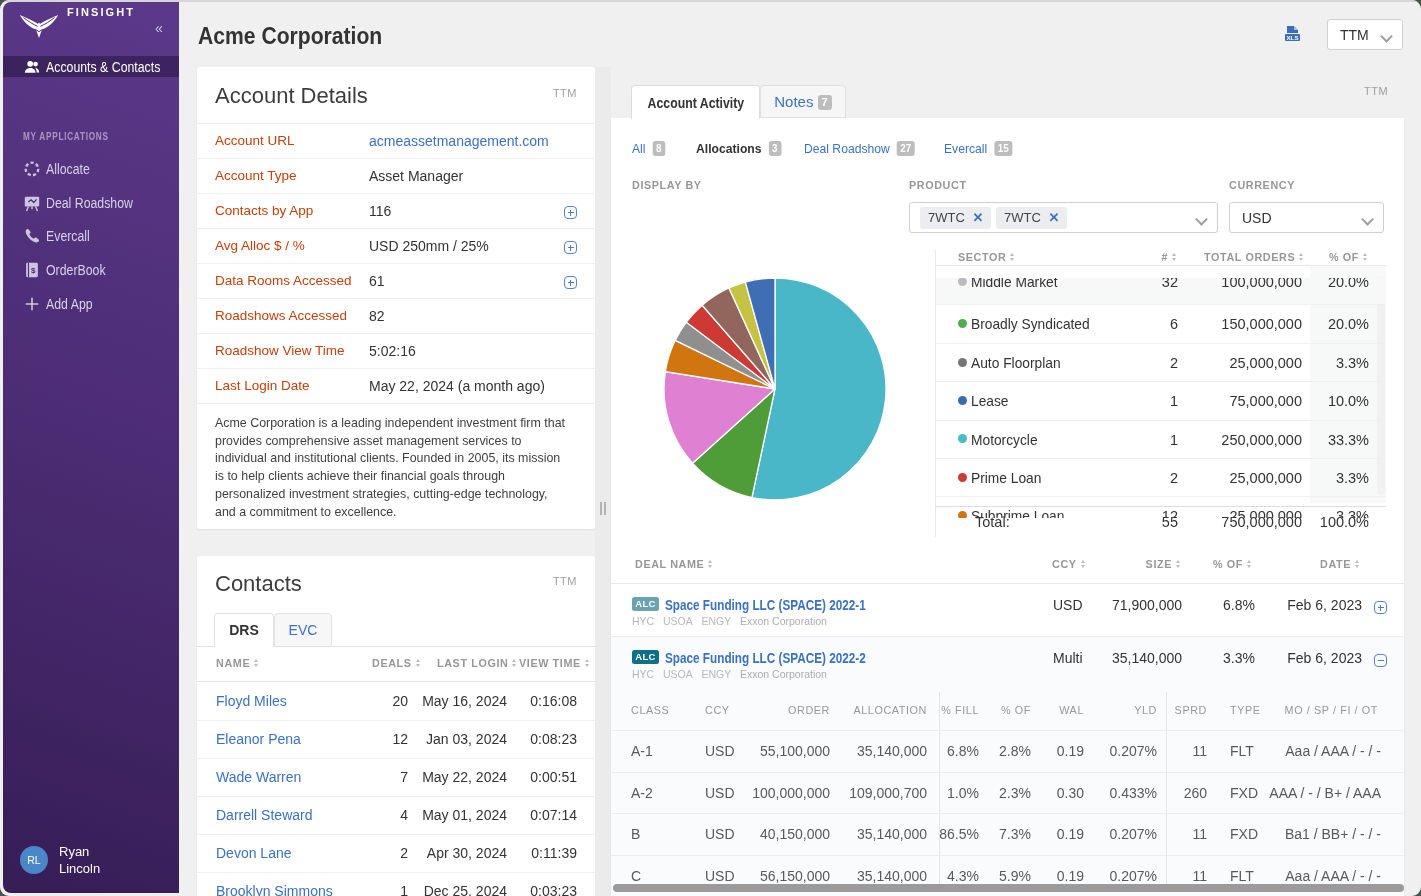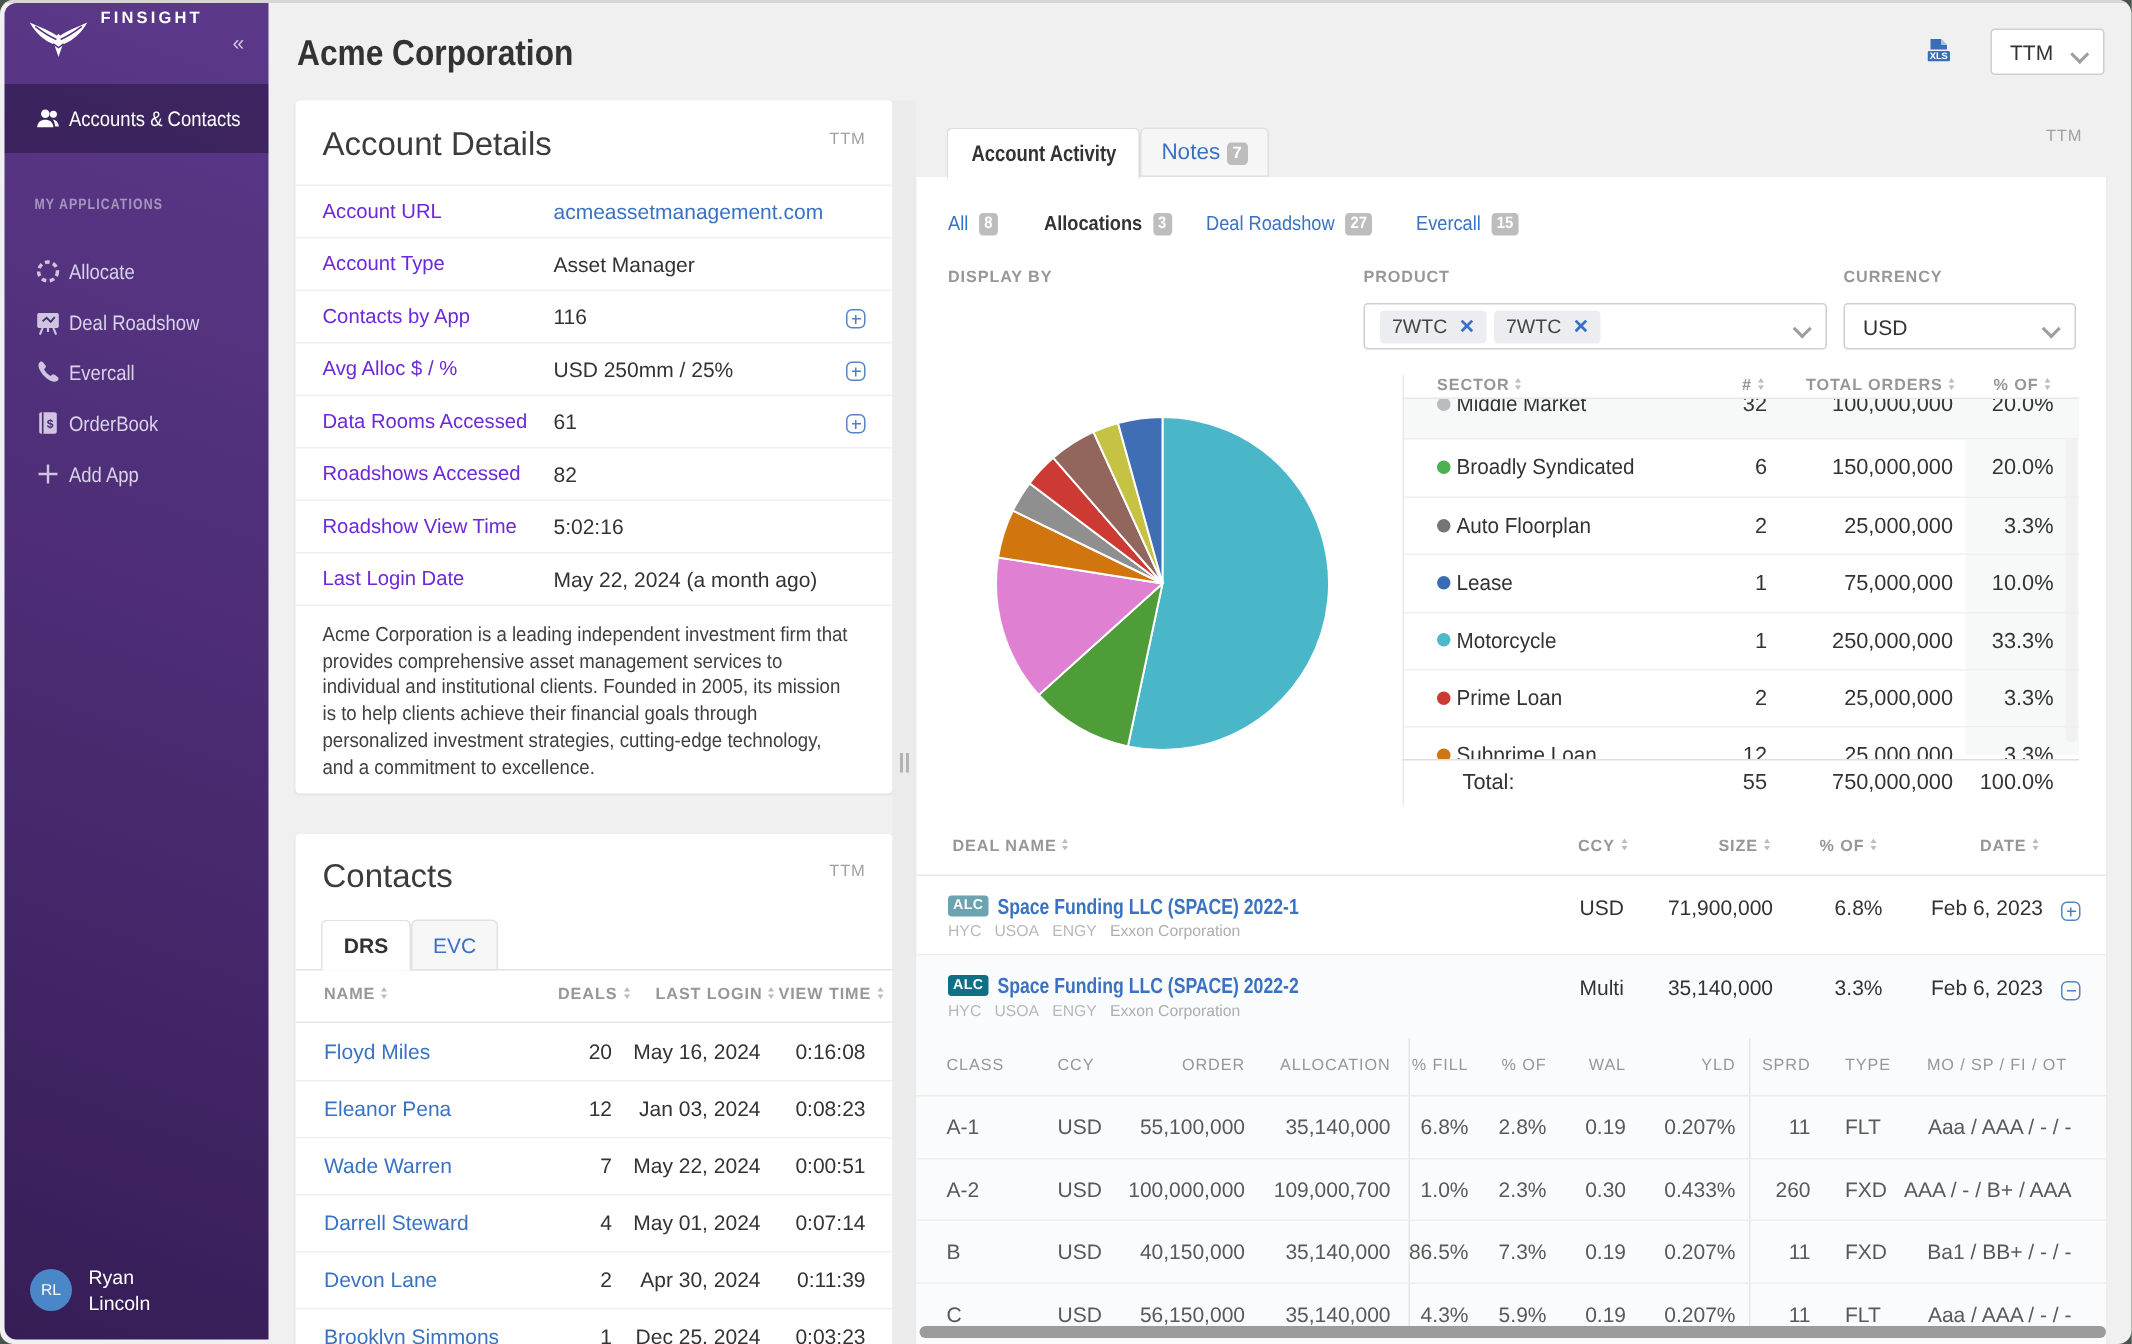--- a/index.html
+++ b/index.html
@@ -1,26 +1,26 @@
 <!DOCTYPE html>
 <html><head><meta charset="utf-8"><style>
 *{margin:0;padding:0;box-sizing:border-box}
 html,body{width:1421px;height:896px;background:#49544c;font-family:"Liberation Sans",sans-serif;overflow:hidden}
 .a{position:absolute}
 .win{position:absolute;inset:0;border-radius:9px;background:#f0f0f0;overflow:hidden}
 .band{position:absolute;left:0;top:0;right:0;height:2px;background:#d6d6d6}
 .sidebar{position:absolute;left:3px;top:2px;bottom:3px;width:176px;border-radius:8px 0 0 8px;
  background:linear-gradient(200deg,#5d3a8c -5%,#4c2c74 48%,#341c53 105%);overflow:hidden}
-.nav{position:absolute;left:0;right:0;height:46px;color:#d9d2e8;font-size:14px}
+.nav{position:absolute;left:0;right:0;height:21px;color:#d9d2e8;font-size:14px}
 .nav .ic{position:absolute;left:20px;top:50%;transform:translateY(-50%);width:18px;height:18px}
 .nav .tx{position:absolute;left:43px;top:50%;transform:translateY(-50%) scaleX(.88);transform-origin:left center;white-space:nowrap}
 .nav.act{background:rgba(10,2,24,.35);color:#fff}
 .card{position:absolute;background:#fff;border-radius:3px;box-shadow:0 1px 2px rgba(0,0,0,.07)}
 .ttm{font-size:11px;color:#a0a0a0;letter-spacing:.5px}
-.lbl{font-size:13.5px;color:#6d28d9}
+.lbl{font-size:13.5px;color:#c2410c}
 .val{font-size:14px;color:#333}
 .link{color:#3a72c2;text-decoration:none}
 .hline{position:absolute;height:1px;background:#efefef}
 .vline{position:absolute;width:1px;background:#e9e9e9}
 .th{font-size:10.8px;color:#979797;letter-spacing:.6px;font-weight:bold;white-space:nowrap}
 .badge{display:inline-block;background:#bdbdbd;color:#fff;font-size:11px;font-weight:bold;border-radius:3px;padding:2px 4px;line-height:11px;vertical-align:1px}
 .sel{position:absolute;background:#fff;border:1px solid #cfcfcf;border-radius:3px}
 .sel .st{position:absolute;left:12px;top:50%;transform:translateY(-50%);font-size:14px;color:#333;white-space:nowrap}
 .chev{position:absolute;right:10px;top:50%;width:10px;height:10px;transform:translateY(-62%)}
 .chev:before{content:"";position:absolute;left:0;top:3px;width:7px;height:7px;border-right:2px solid #9e9e9e;border-bottom:2px solid #9e9e9e;transform:rotate(45deg)}
@@ -217,21 +217,21 @@
       <path d="M112.0 112.0 L82.34 5.04 A111.0 111.0 0 0 1 112.00 1.00 Z" fill="#3f6eb5" stroke="#fff" stroke-width="1.3"></path>
     </svg>
 <div class="vline" style="left:935px;top:250px;height:287px"></div>
 <div class="a" style="left:1310px;top:266px;width:76px;height:237px;background:#f7f8f8"></div>
 <div class="a" style="left:1377px;top:277px;width:8px;height:218px;background:#f1f1f1;border-radius:4px"></div>
 <div class="a th" style="left:958px;top:251px">SECTOR<span class="srt"></span></div>
 <div class="a th r" style="left:1129px;top:251px;width:50px">#<span class="srt"></span></div>
 <div class="a th r" style="left:1204px;top:251px;width:100px">TOTAL ORDERS<span class="srt"></span></div>
 <div class="a th r" style="left:1310px;top:251px;width:60px">% OF<span class="srt"></span></div>
 <div class="hline" style="left:935px;width:451px;top:265px;background:#e8e8e8"></div>
-<div class="a" style="left:936px;top:266px;width:450px;height:240px;overflow:hidden">
+<div class="a" style="left:936px;top:278px;width:450px;height:240px;overflow:hidden">
       <div style="position:absolute;left:0;right:0;top:-12px;height:39px;background:#f7f8f8"></div>
       <div style="position:absolute;top:-12px;left:0;right:0">
 <div class="dot" style="left:22px;top:11px;background:#b9bdbf"></div>
         <div class="a val sx" style="left:35px;top:8px;font-size:14.5px">Middle Market</div>
         <div class="a val r" style="left:192px;top:8px;width:50px;font-size:14.5px">32</div>
         <div class="a val r" style="left:256px;top:8px;width:110px;font-size:14.5px">100,000,000</div>
         <div class="a val r" style="left:373px;top:8px;width:60px;font-size:14.5px">20.0%</div>
         <div class="hline" style="left:0;right:0;top:38.4px"></div>
 <div class="dot" style="left:22px;top:53.099999999999994px;background:#4caf50"></div>
         <div class="a val sx" style="left:35px;top:50.4px;font-size:14.5px">Broadly Syndicated</div>

